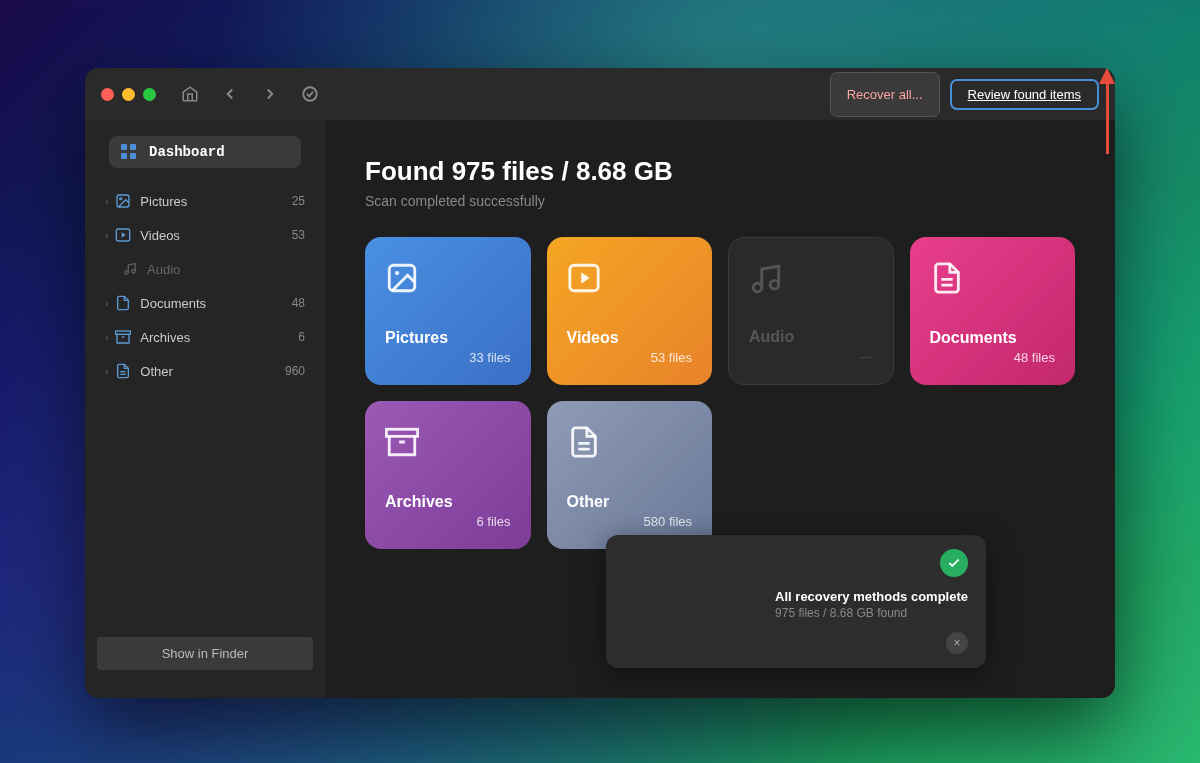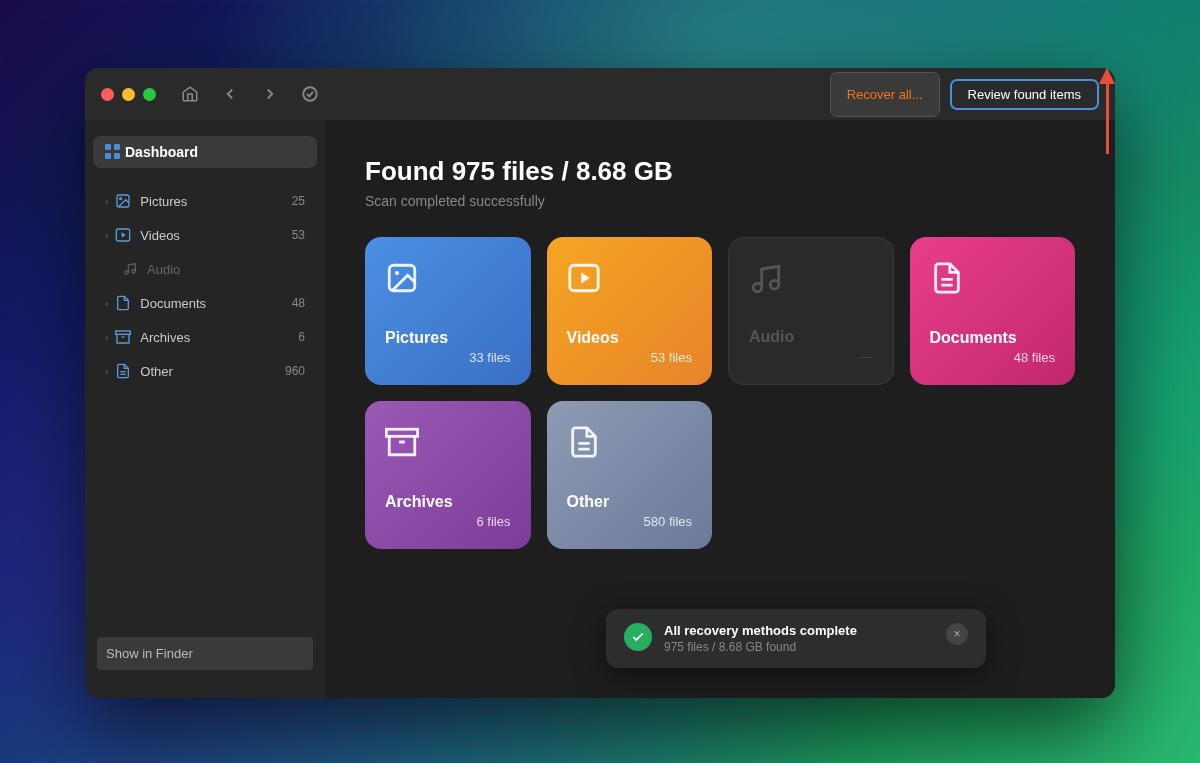--- a/index.html
+++ b/index.html
@@ -83,37 +83,38 @@
     }
 
     .title-bar-actions {
       display: flex;
       align-items: center;
       gap: 10px;
     }
 
     .btn-recover-all {
       background: #3a3a3a;
-      color: #f97316;
+      color: #fca5a5;
       border: 1px solid #555;
       padding: 14px 16px;
       border-radius: 7px;
       font-size: 13px;
       cursor: pointer;
     }
 
     .btn-review {
       background: transparent;
       color: #fff;
       border: 2px solid #4a90d9;
       padding: 6px 16px;
       border-radius: 7px;
       font-size: 13px;
       cursor: pointer;
       font-weight: 500;
+      text-decoration: underline;
     }
 
     
     .arrow-annotation {
       position: absolute;
       top: 68px;
       right: 85px;
       z-index: 10;
       pointer-events: none;
     }
@@ -151,25 +152,27 @@
       background: #252525;
       flex-shrink: 0;
       display: flex;
       flex-direction: column;
       padding: 16px 0;
     }
 
     .sidebar-dashboard {
       display: flex;
       align-items: center;
+      gap: 8px;
       padding: 8px 12px;
-      margin: 0 8px 16px;
+      margin: 0 24px 16px;
       background: #3a3a3a;
       border-radius: 8px;
       cursor: pointer;
+      font-family: Liberation Mono, monospace;
     }
 
     .dashboard-grid-icon {
       display: grid;
       grid-template-columns: 1fr 1fr;
       gap: 2px;
       width: 16px;
       height: 16px;
     }
 
@@ -235,21 +238,21 @@
 
     .btn-show-finder {
       width: 100%;
       background: #3a3a3a;
       color: #bbb;
       border: none;
       padding: 9px;
       border-radius: 4px;
       font-size: 13px;
       cursor: pointer;
-      text-align: left;
+      text-align: center;
     }
 
     
     .content {
       flex: 1;
       background: #1e1e1e;
       padding: 36px 40px;
       overflow-y: auto;
       position: relative;
     }
@@ -349,25 +352,26 @@
     
     .toast {
       position: absolute;
       bottom: 30px;
       left: 50%;
       transform: translateX(-30%);
       background: #2d2d2d;
       border-radius: 12px;
       padding: 14px 18px;
       display: flex;
-      align-items: flex-start;
+      align-items: flex-end;
       gap: 12px;
       min-width: 380px;
       box-shadow: 0 8px 30px rgba(0,0,0,0.5);
       z-index: 20;
+      flex-direction: column;
     }
 
     .toast-check {
       width: 28px;
       height: 28px;
       border-radius: 50%;
       background: #27ae60;
       display: flex;
       align-items: center;
       justify-content: center;

